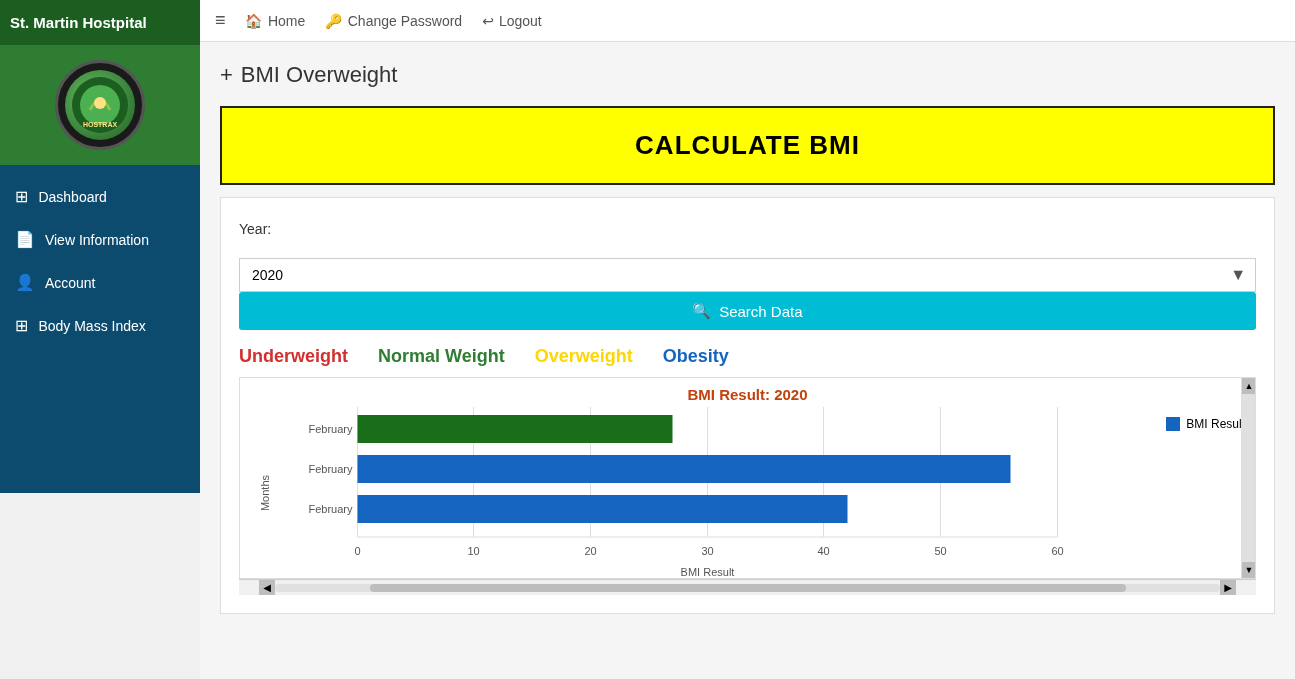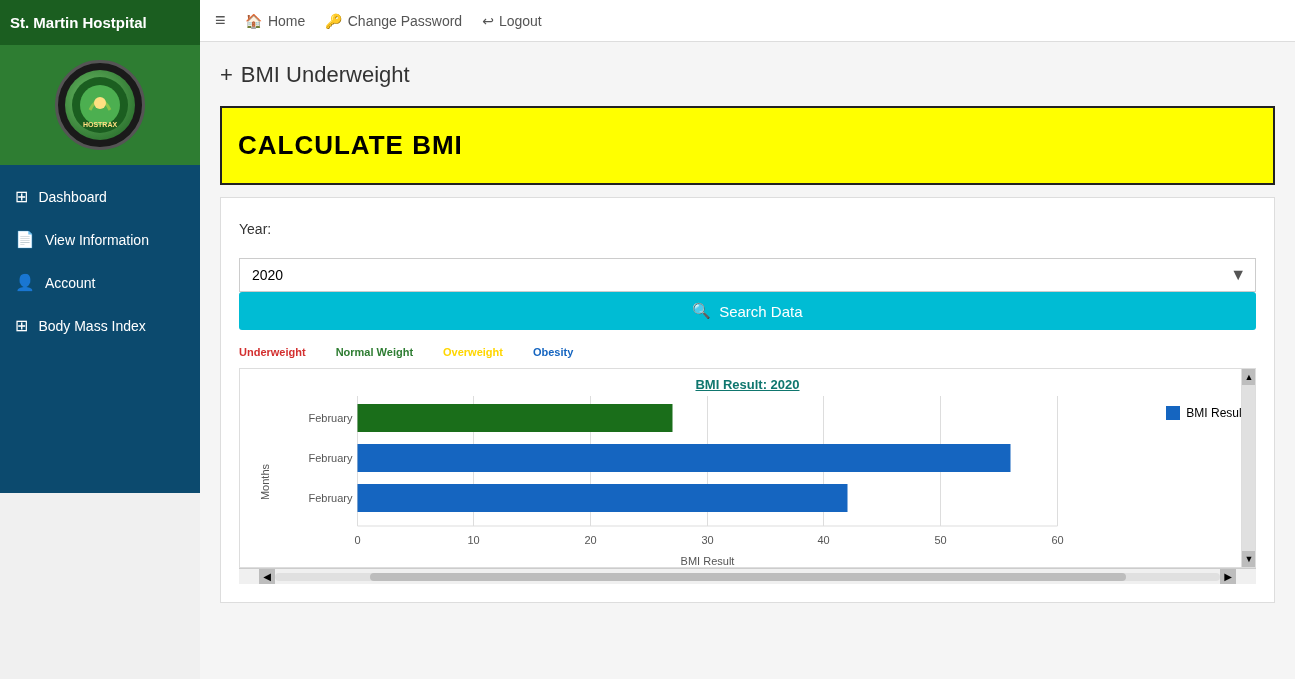--- a/index.html
+++ b/index.html
@@ -118,22 +118,22 @@
     }
     .page-title .plus { color: #333; font-size: 22px; }
 
     .yellow-btn {
       width: 100%;
       background: #ffff00;
       border: 2px solid #222;
       color: #000;
       font-size: 26px;
       font-weight: bold;
-      padding: 22px 16px;
-      text-align: left;
+      padding: 22px 8px;
+      text-align: center;
       cursor: pointer;
       display: block;
       margin-bottom: 12px;
       letter-spacing: 1px;
     }
 
     .section-card {
       background: white;
       border: 1px solid #ddd;
       padding: 18px;
@@ -182,42 +182,41 @@
       justify-content: center;
       gap: 8px;
       margin-bottom: 16px;
     }
 
     
     .legend-row {
       display: flex;
       gap: 30px;
       margin-bottom: 10px;
-      font-size: 11px;
+      font-size: 18px;
       font-weight: bold;
     }
     .legend-underweight { color: #d32f2f; }
     .legend-normal { color: #2e7d32; text-align: right; }
     .legend-overweight { color: #ffd600; }
     .legend-obesity { color: #1565c0; }
 
     
     .chart-container {
       position: relative;
       background: white;
       border: 1px solid #ddd;
       overflow: hidden;
     }
     .chart-title {
       text-align: center;
-      font-size: 13px;
-      color: #0f766e;
+      font-size: 15px;
+      color: #c2410c;
       padding: 8px 0 4px;
       font-weight: bold;
-      text-decoration: underline;
     }
 
     
     .scrollbar-area {
       height: 16px;
       background: #f0f0f0;
       border-top: 1px solid #ccc;
       display: flex;
       align-items: center;
       padding: 0 20px;
@@ -302,21 +301,21 @@
     </a>
     <a class="nav-link">
       <span>↩</span>
       <span>Logout</span>
     </a>
   </div>
 
   <div id="content">
     <div class="page-title">
       <span class="plus">+</span>
-      <span>BMI Underweight</span>
+      <span>BMI Overweight</span>
     </div>
 
     <button class="yellow-btn">CALCULATE BMI</button>
 
 
     <div class="section-card">
       <div class="year-label">Year:</div>
       <div class="year-select-wrapper">
         <select class="year-select">
           <option>2020</option>

